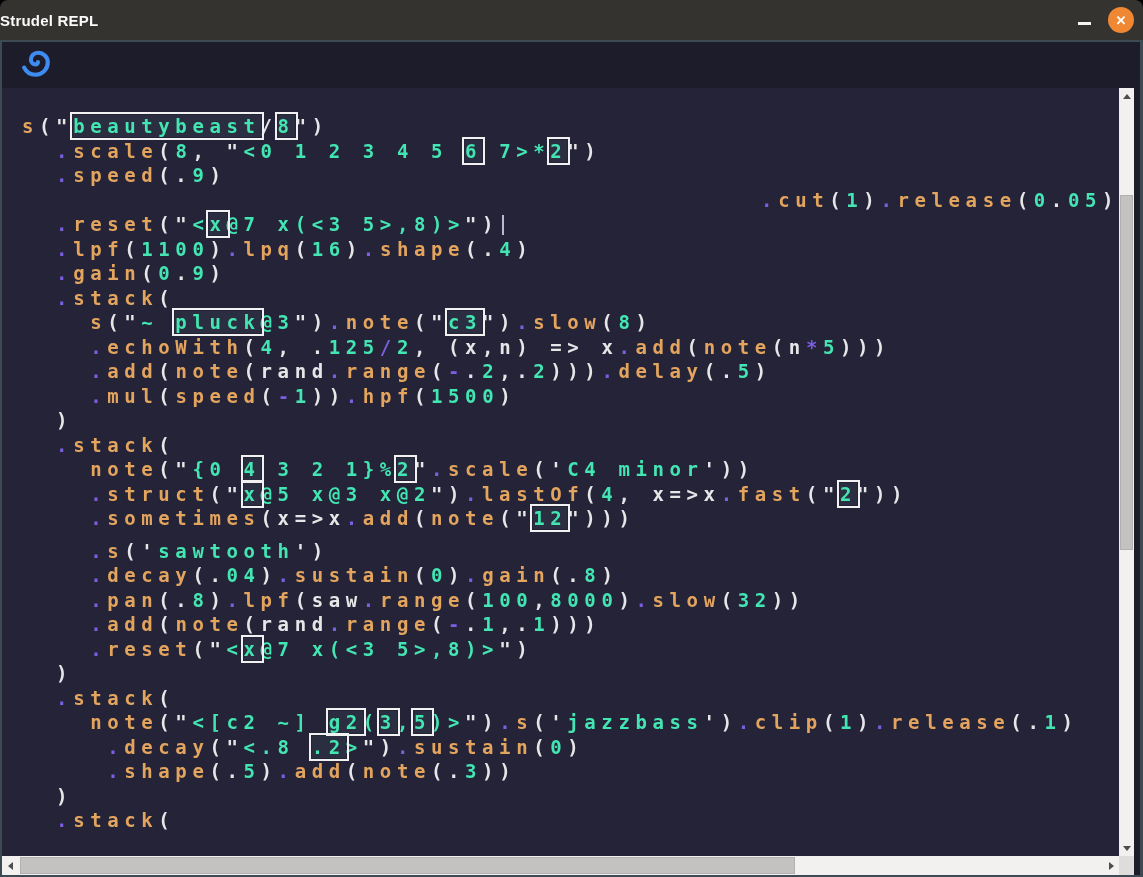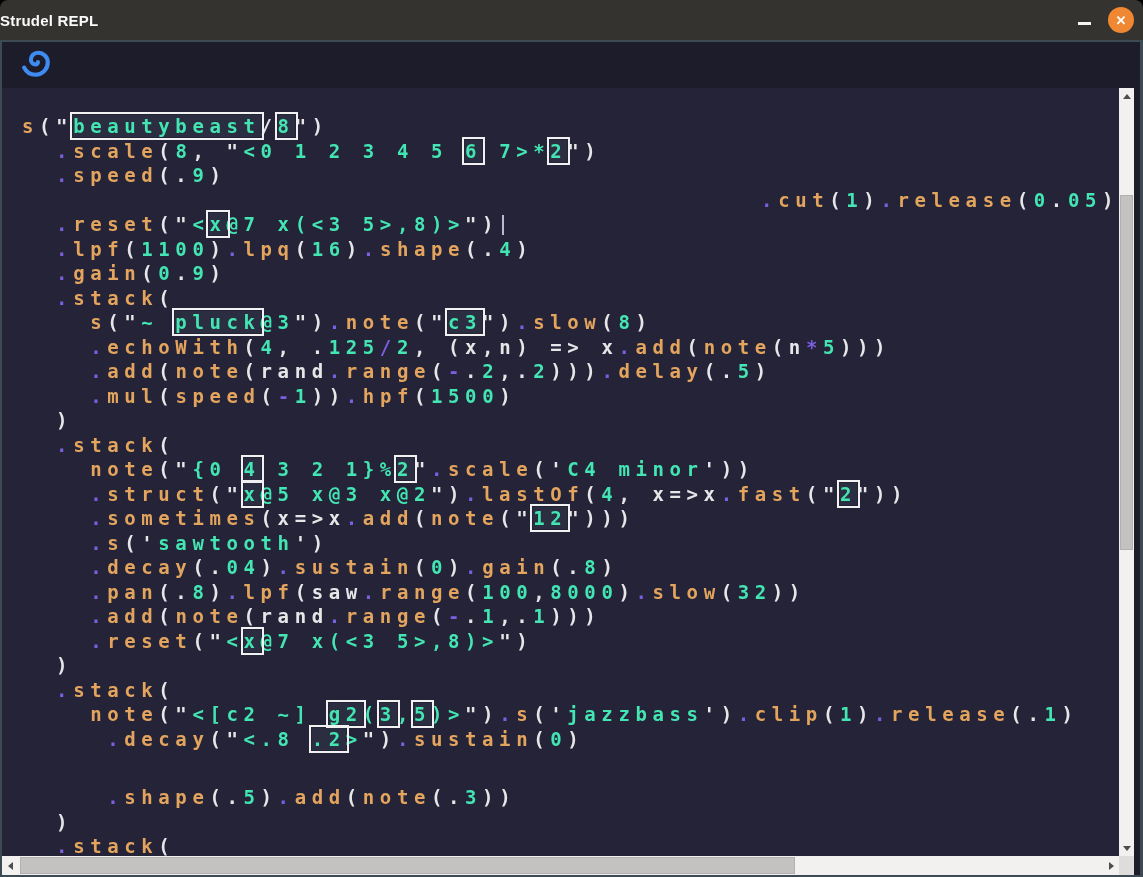--- a/index.html
+++ b/index.html
@@ -96,30 +96,30 @@
           <div class="ln" style="padding-left: 34.08px;"><span class="tk-p">.</span><span class="tk-o">stack</span><span class="tk-w">(</span></div>
           <div class="ln" style="padding-left: 68.16px;"><span class="tk-o">s</span><span class="tk-w">("</span><span class="tk-g">~ </span><span class="tk-g boxed">pluck</span><span class="tk-g">@3</span><span class="tk-w">")</span><span class="tk-p">.</span><span class="tk-o">note</span><span class="tk-w">("</span><span class="tk-g boxed">c3</span><span class="tk-w">")</span><span class="tk-p">.</span><span class="tk-o">slow</span><span class="tk-w">(</span><span class="tk-g">8</span><span class="tk-w">)</span></div>
           <div class="ln" style="padding-left: 68.16px;"><span class="tk-p">.</span><span class="tk-o">echoWith</span><span class="tk-w">(</span><span class="tk-g">4</span><span class="tk-w">, .</span><span class="tk-g">125</span><span class="tk-p">/</span><span class="tk-g">2</span><span class="tk-w">, (x,n) =&gt; x</span><span class="tk-p">.</span><span class="tk-o">add</span><span class="tk-w">(</span><span class="tk-o">note</span><span class="tk-w">(n</span><span class="tk-p">*</span><span class="tk-g">5</span><span class="tk-w">)))</span></div>
           <div class="ln" style="padding-left: 68.16px;"><span class="tk-p">.</span><span class="tk-o">add</span><span class="tk-w">(</span><span class="tk-o">note</span><span class="tk-w">(rand</span><span class="tk-p">.</span><span class="tk-o">range</span><span class="tk-w">(</span><span class="tk-p">-</span><span class="tk-w">.</span><span class="tk-g">2</span><span class="tk-w">,.</span><span class="tk-g">2</span><span class="tk-w">)))</span><span class="tk-p">.</span><span class="tk-o">delay</span><span class="tk-w">(.</span><span class="tk-g">5</span><span class="tk-w">)</span></div>
           <div class="ln" style="padding-left: 68.16px;"><span class="tk-p">.</span><span class="tk-o">mul</span><span class="tk-w">(</span><span class="tk-o">speed</span><span class="tk-w">(</span><span class="tk-p">-</span><span class="tk-g">1</span><span class="tk-w">))</span><span class="tk-p">.</span><span class="tk-o">hpf</span><span class="tk-w">(</span><span class="tk-g">1500</span><span class="tk-w">)</span></div>
           <div class="ln" style="padding-left: 34.08px;"><span class="tk-w">)</span></div>
           <div class="ln" style="padding-left: 34.08px;"><span class="tk-p">.</span><span class="tk-o">stack</span><span class="tk-w">(</span></div>
           <div class="ln" style="padding-left: 68.16px;"><span class="tk-o">note</span><span class="tk-w">("</span><span class="tk-g">{0 </span><span class="tk-g boxed">4</span><span class="tk-g"> 3 2 1}%</span><span class="tk-g boxed">2</span><span class="tk-w">"</span><span class="tk-p">.</span><span class="tk-o">scale</span><span class="tk-w">('</span><span class="tk-g">C4 minor</span><span class="tk-w">'))</span></div>
           <div class="ln" style="padding-left: 68.16px;"><span class="tk-p">.</span><span class="tk-o">struct</span><span class="tk-w">("</span><span class="tk-g boxed">x</span><span class="tk-g">@5 x@3 x@2</span><span class="tk-w">")</span><span class="tk-p">.</span><span class="tk-o">lastOf</span><span class="tk-w">(</span><span class="tk-g">4</span><span class="tk-w">, x=&gt;x</span><span class="tk-p">.</span><span class="tk-o">fast</span><span class="tk-w">("</span><span class="tk-g boxed">2</span><span class="tk-w">"))</span></div>
           <div class="ln" style="padding-left: 68.16px;"><span class="tk-p">.</span><span class="tk-o">sometimes</span><span class="tk-w">(x=&gt;x</span><span class="tk-p">.</span><span class="tk-o">add</span><span class="tk-w">(</span><span class="tk-o">note</span><span class="tk-w">("</span><span class="tk-g boxed">12</span><span class="tk-w">")))</span></div>
-          <div class="ln" style="padding-left: 68.16px;"><span class="tk-p">.</span><span class="tk-o">s</span><span class="tk-w">('</span><span class="tk-g">sawtooth</span><span class="tk-w">')</span></div>
+          <div class="ln" style="padding-left: 68.16px; margin-top: 8px;"><span class="tk-p">.</span><span class="tk-o">s</span><span class="tk-w">('</span><span class="tk-g">sawtooth</span><span class="tk-w">')</span></div>
           <div class="ln" style="padding-left: 68.16px;"><span class="tk-p">.</span><span class="tk-o">decay</span><span class="tk-w">(.</span><span class="tk-g">04</span><span class="tk-w">)</span><span class="tk-p">.</span><span class="tk-o">sustain</span><span class="tk-w">(</span><span class="tk-g">0</span><span class="tk-w">)</span><span class="tk-p">.</span><span class="tk-o">gain</span><span class="tk-w">(.</span><span class="tk-g">8</span><span class="tk-w">)</span></div>
           <div class="ln" style="padding-left: 68.16px;"><span class="tk-p">.</span><span class="tk-o">pan</span><span class="tk-w">(.</span><span class="tk-g">8</span><span class="tk-w">)</span><span class="tk-p">.</span><span class="tk-o">lpf</span><span class="tk-w">(saw</span><span class="tk-p">.</span><span class="tk-o">range</span><span class="tk-w">(</span><span class="tk-g">100</span><span class="tk-w">,</span><span class="tk-g">8000</span><span class="tk-w">)</span><span class="tk-p">.</span><span class="tk-o">slow</span><span class="tk-w">(</span><span class="tk-g">32</span><span class="tk-w">))</span></div>
           <div class="ln" style="padding-left: 68.16px;"><span class="tk-p">.</span><span class="tk-o">add</span><span class="tk-w">(</span><span class="tk-o">note</span><span class="tk-w">(rand</span><span class="tk-p">.</span><span class="tk-o">range</span><span class="tk-w">(</span><span class="tk-p">-</span><span class="tk-w">.</span><span class="tk-g">1</span><span class="tk-w">,.</span><span class="tk-g">1</span><span class="tk-w">)))</span></div>
           <div class="ln" style="padding-left: 68.16px;"><span class="tk-p">.</span><span class="tk-o">reset</span><span class="tk-w">("</span><span class="tk-g">&lt;</span><span class="tk-g boxed">x</span><span class="tk-g">@7 x(&lt;3 5&gt;,8)&gt;</span><span class="tk-w">")</span></div>
           <div class="ln" style="padding-left: 34.08px;"><span class="tk-w">)</span></div>
           <div class="ln" style="padding-left: 34.08px;"><span class="tk-p">.</span><span class="tk-o">stack</span><span class="tk-w">(</span></div>
           <div class="ln" style="padding-left: 68.16px;"><span class="tk-o">note</span><span class="tk-w">("</span><span class="tk-g">&lt;[c2 ~] </span><span class="tk-g boxed">g2</span><span class="tk-g">(</span><span class="tk-g boxed">3</span><span class="tk-g">,</span><span class="tk-g boxed">5</span><span class="tk-g">)&gt;</span><span class="tk-w">")</span><span class="tk-p">.</span><span class="tk-o">s</span><span class="tk-w">('</span><span class="tk-g">jazzbass</span><span class="tk-w">')</span><span class="tk-p">.</span><span class="tk-o">clip</span><span class="tk-w">(</span><span class="tk-g">1</span><span class="tk-w">)</span><span class="tk-p">.</span><span class="tk-o">release</span><span class="tk-w">(.</span><span class="tk-g">1</span><span class="tk-w">)</span></div>
           <div class="ln" style="padding-left: 85.2px;"><span class="tk-p">.</span><span class="tk-o">decay</span><span class="tk-w">("</span><span class="tk-g">&lt;.8 </span><span class="tk-g boxed">.2</span><span class="tk-g">&gt;</span><span class="tk-w">")</span><span class="tk-p">.</span><span class="tk-o">sustain</span><span class="tk-w">(</span><span class="tk-g">0</span><span class="tk-w">)</span></div>
-          <div class="ln" style="padding-left: 85.2px; margin-top: 34px;"><span class="tk-p">.</span><span class="tk-o">shape</span><span class="tk-w">(.</span><span class="tk-g">5</span><span class="tk-w">)</span><span class="tk-p">.</span><span class="tk-o">add</span><span class="tk-w">(</span><span class="tk-o">note</span><span class="tk-w">(.</span><span class="tk-g">3</span><span class="tk-w">))</span></div>
+          <div class="ln" style="padding-left: 85.2px;"><span class="tk-p">.</span><span class="tk-o">shape</span><span class="tk-w">(.</span><span class="tk-g">5</span><span class="tk-w">)</span><span class="tk-p">.</span><span class="tk-o">add</span><span class="tk-w">(</span><span class="tk-o">note</span><span class="tk-w">(.</span><span class="tk-g">3</span><span class="tk-w">))</span></div>
           <div class="ln" style="padding-left: 34.08px;"><span class="tk-w">)</span></div>
           <div class="ln" style="padding-left: 34.08px;"><span class="tk-p">.</span><span class="tk-o">stack</span><span class="tk-w">(</span></div>
         </div>
 
       <div class="vscroll">
         <div class="sb-btn up">
             <div class="tri-up"></div>
           </div>
         <div class="vthumb" id="vthumb" style="top: 107px; height: 355px;"></div>
         <div class="sb-btn down">

